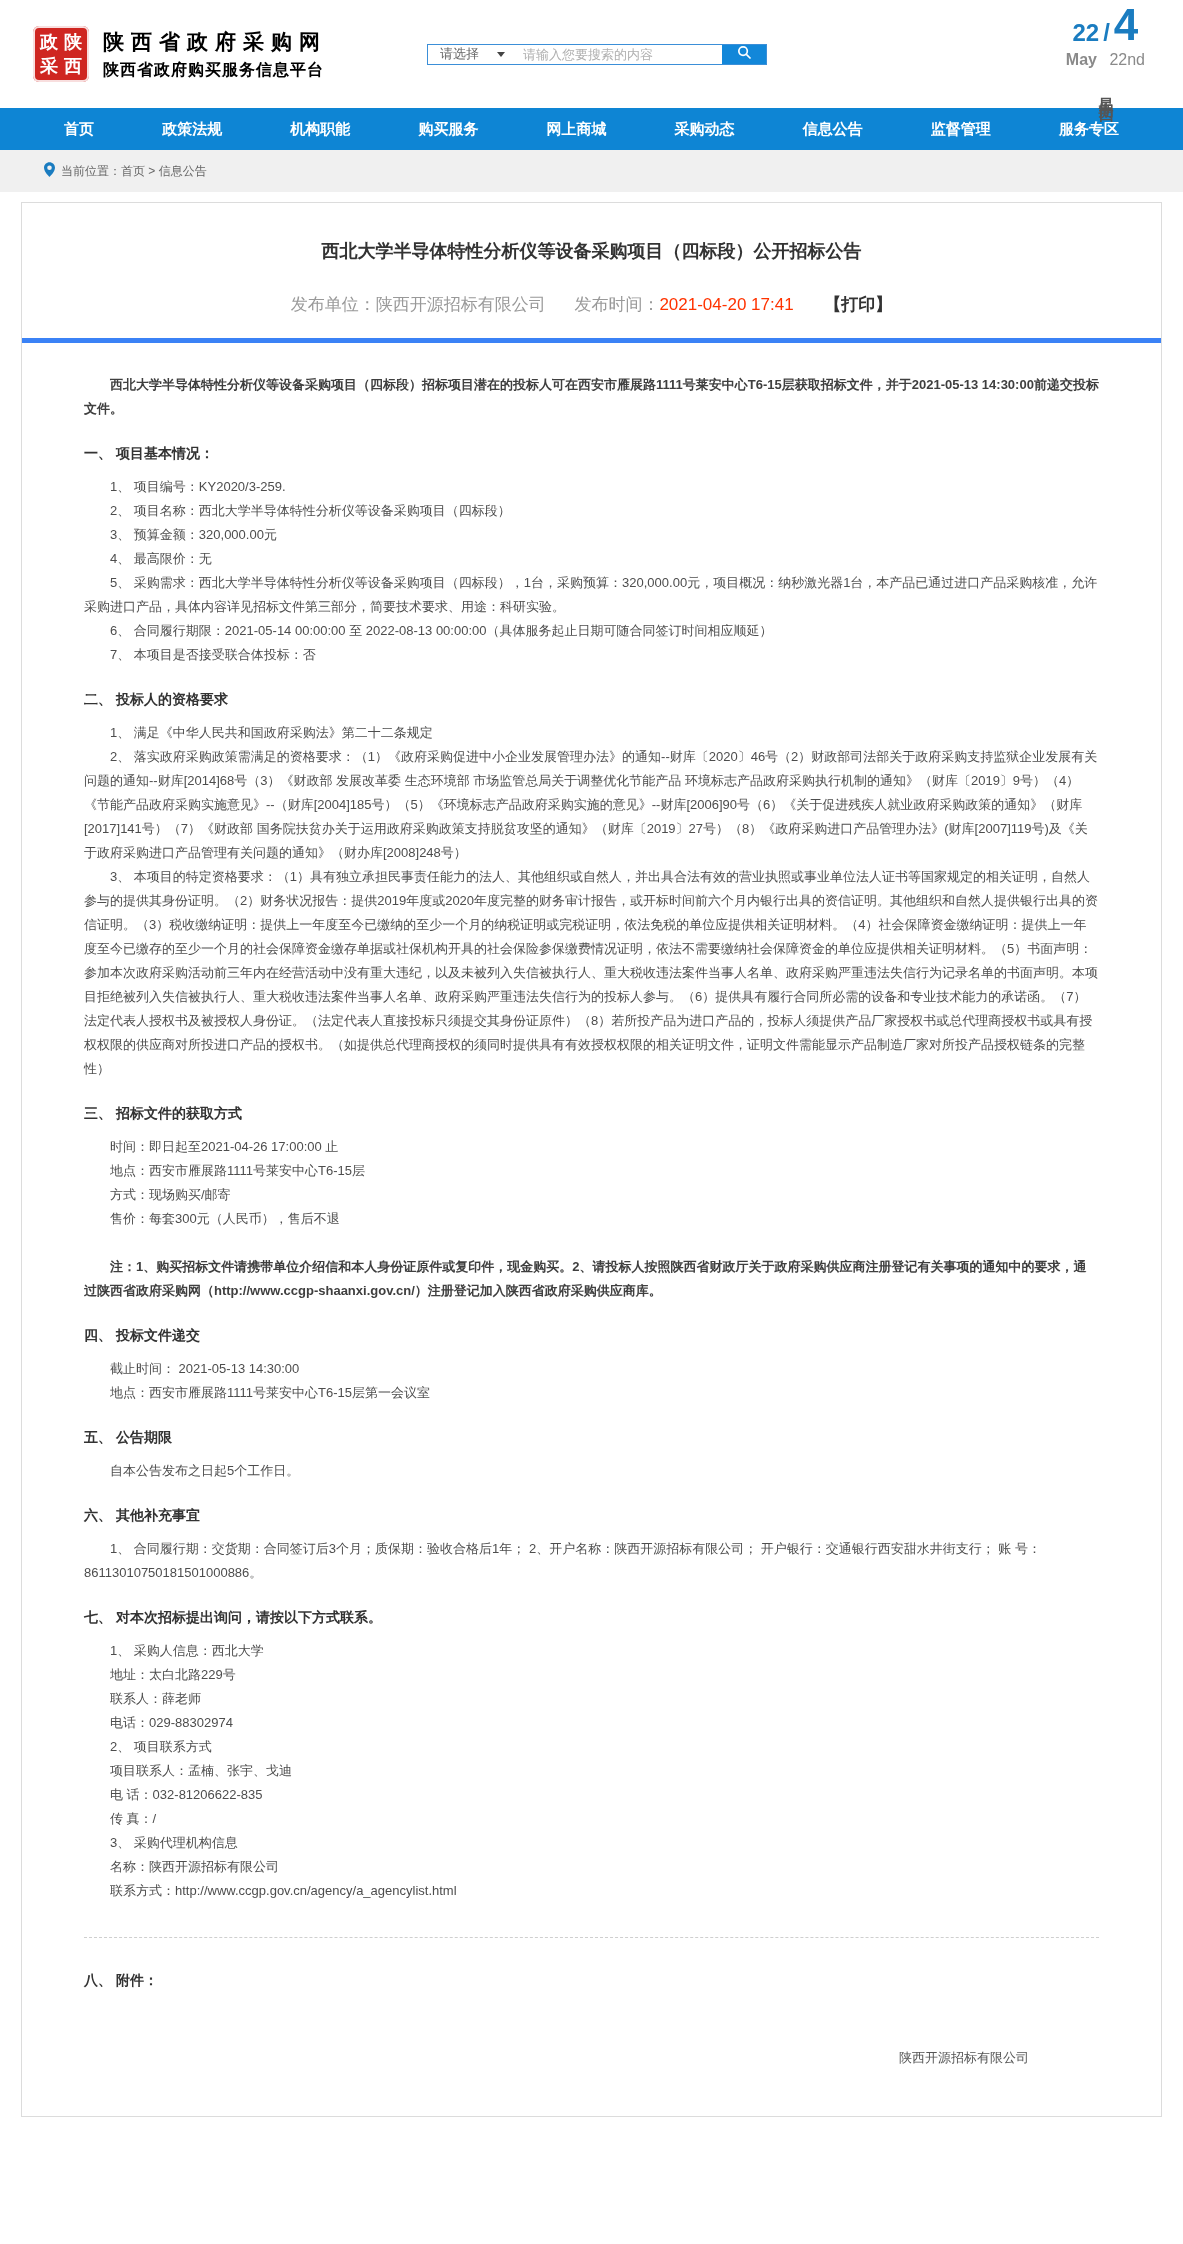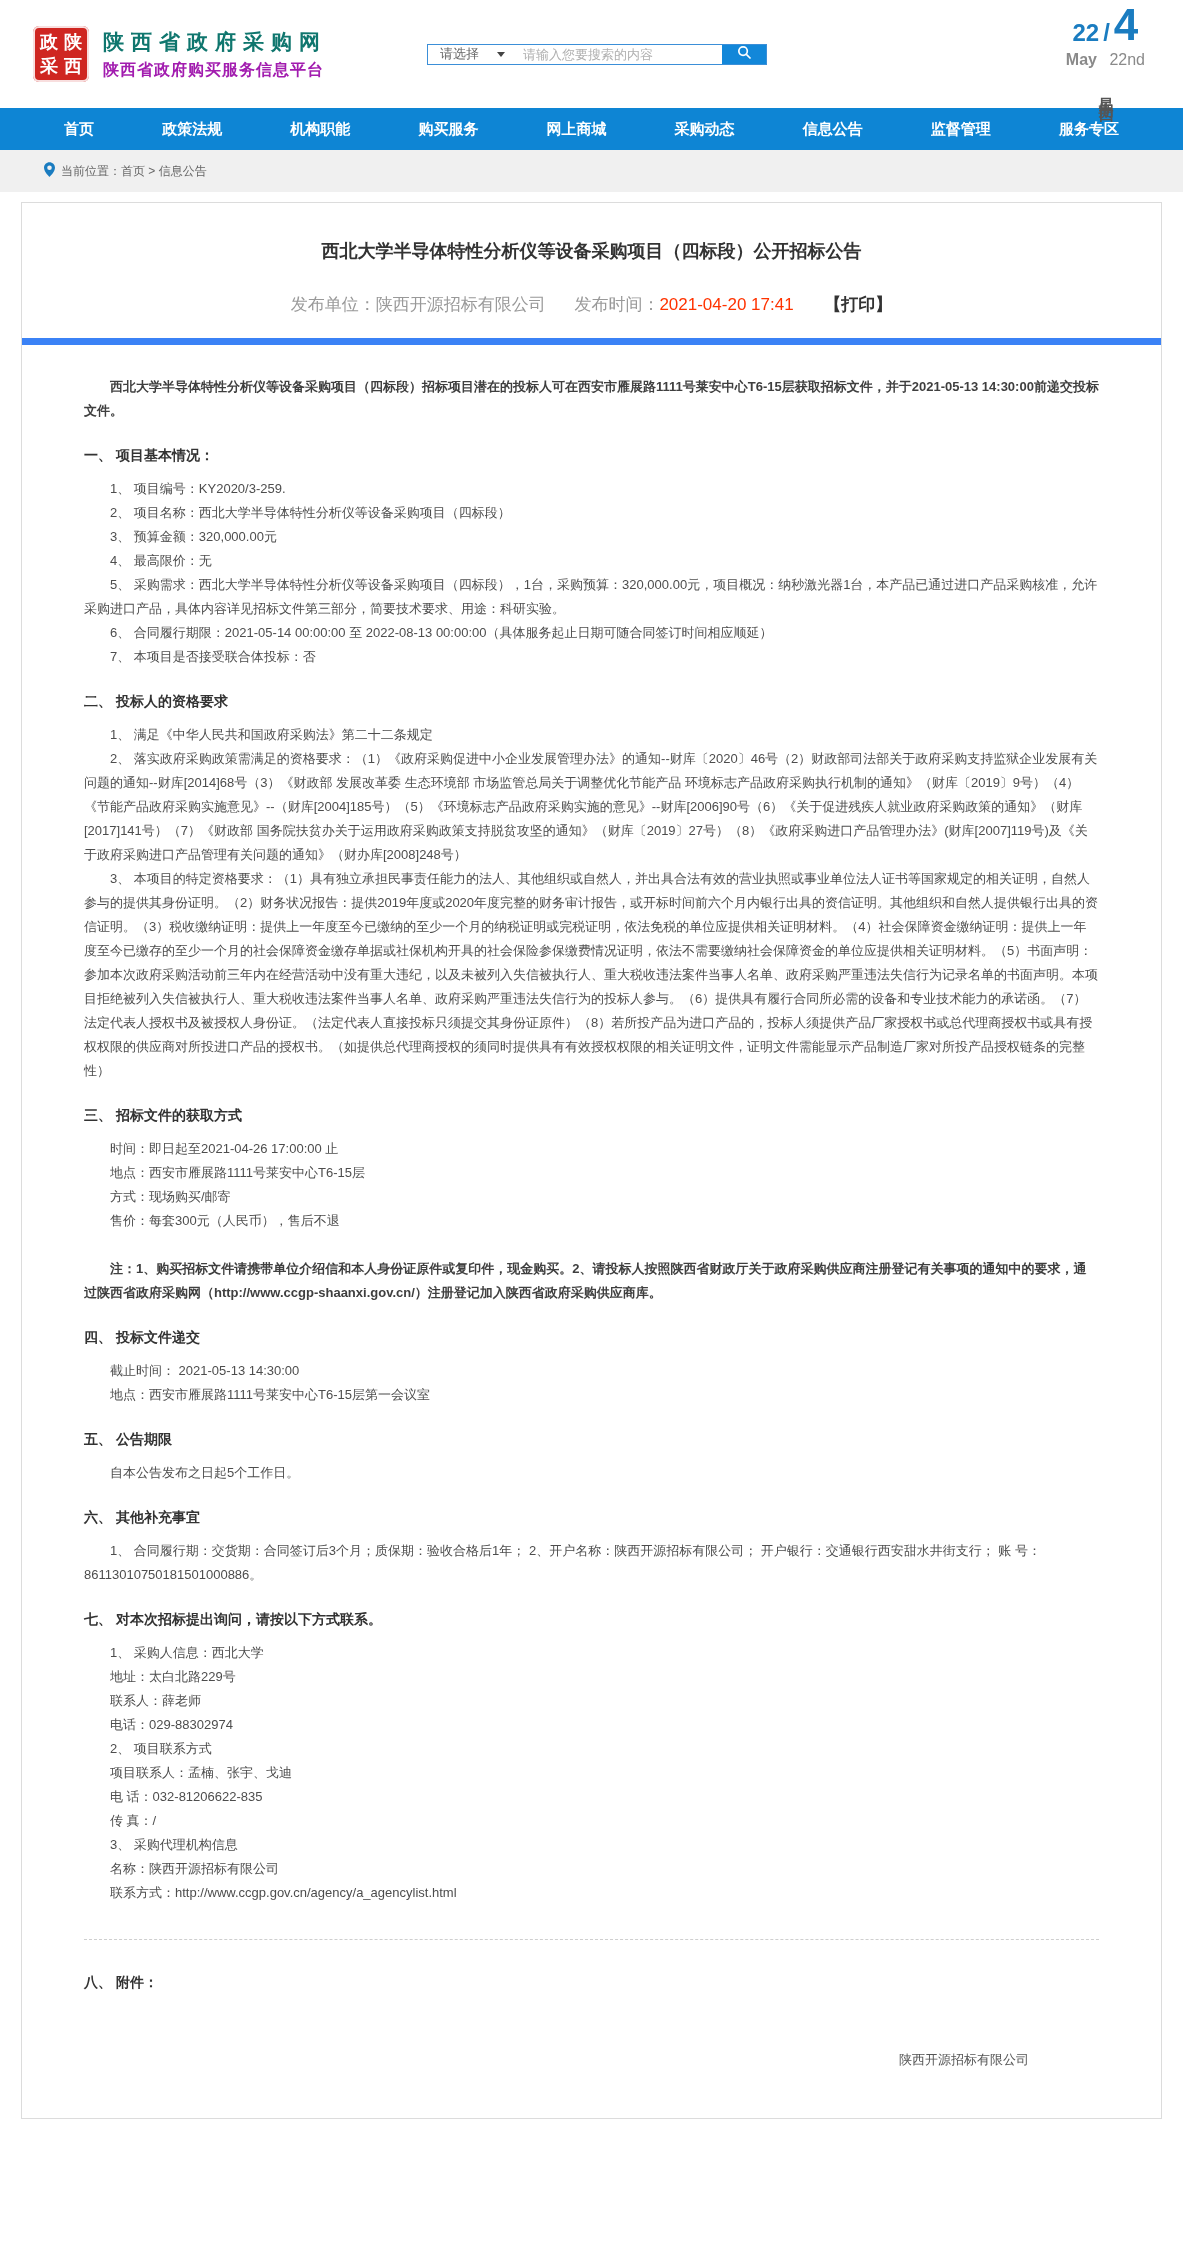--- a/index.html
+++ b/index.html
@@ -7,22 +7,22 @@
   body { width:1183px; margin:0 auto; color:#4d4d4d; }
 
   
   .topbar { height:108px; display:flex; align-items:center; padding:0 38px 0 33px; background:#fff; }
   .brand { display:flex; align-items:center; }
   .logo { width:56px; height:56px; background:#cf2621; border-radius:6px; display:grid;
           grid-template-columns:1fr 1fr; grid-template-rows:1fr 1fr; place-items:center;
           box-shadow:inset 0 0 0 2px rgba(255,255,255,.85); padding:4px; }
   .logo span { color:#fff; font-weight:bold; font-size:18px; line-height:1; font-family:"Liberation Serif","DejaVu Serif",serif; }
   .brand-text { margin-left:14px; }
-  .brand-title { font-size:21px; font-weight:bold; color:#0f766e; letter-spacing:7px; }
-  .brand-sub { font-size:16px; font-weight:bold; color:#a21caf; letter-spacing:1px; margin-top:4px; }
+  .brand-title { font-size:21px; font-weight:bold; color:#000000; letter-spacing:7px; }
+  .brand-sub { font-size:16px; font-weight:bold; color:#000000; letter-spacing:1px; margin-top:4px; }
 
   .search-wrap { display:flex; align-items:stretch; height:21px; margin-left:100px;
                  border:1px solid #3b8fd8; background:#fff; width:340px; }
   .search-select { display:flex; align-items:center; gap:18px; padding:0 10px 0 12px;
                    font-size:13px; color:#666; cursor:pointer; white-space:nowrap; }
   .caret { width:0; height:0; border-left:4px solid transparent; border-right:4px solid transparent;
            border-top:5px solid #444; display:inline-block; }
   .search-input { border:none; outline:none; flex:1; font-size:13px; color:#333; padding:0 8px; min-width:0; }
   .search-input::placeholder { color:#b0b0b0; }
   .search-btn { width:44px; background:#1287d9; border:none; display:flex; align-items:center;
@@ -45,21 +45,21 @@
               padding:0 10px; line-height:42px; white-space:nowrap; }
 
   
   .crumbbar { background:#f0f0f0; height:42px; display:flex; align-items:center; padding:0 44px; }
   .crumbbar svg { margin-right:6px; }
   .crumb-text { font-size:12px; color:#666; }
   .crumb-link { color:#666; cursor:pointer; }
 
   
   .card { margin:10px 21px 24px; border:1px solid #dcdcdc; background:#fff; padding-bottom:40px; }
-  .card-head { padding:36px 60px 22px; border-bottom:7px solid #3b82f6; text-align:center; }
+  .card-head { padding:36px 60px 22px; border-bottom:5px solid #3b82f6; text-align:center; }
   .a-title { font-size:18px; font-weight:bold; color:#333; }
   .a-meta { margin-top:30px; font-size:17px; color:#999; }
   .a-meta .sep { display:inline-block; width:24px; }
   .a-meta .time { color:#f30; }
   .a-meta .print { color:#333; margin-left:26px; cursor:pointer; font-weight:bold; }
 
   .article { padding:30px 62px 0; }
   .article p { font-size:13px; line-height:24px; color:#4d4d4d; text-indent:2em; }
   .article p.bold { font-weight:bold; color:#3f3f3f;margin-top:24px; }
   .intro { font-weight:bold; color:#3f3f3f !important; }

